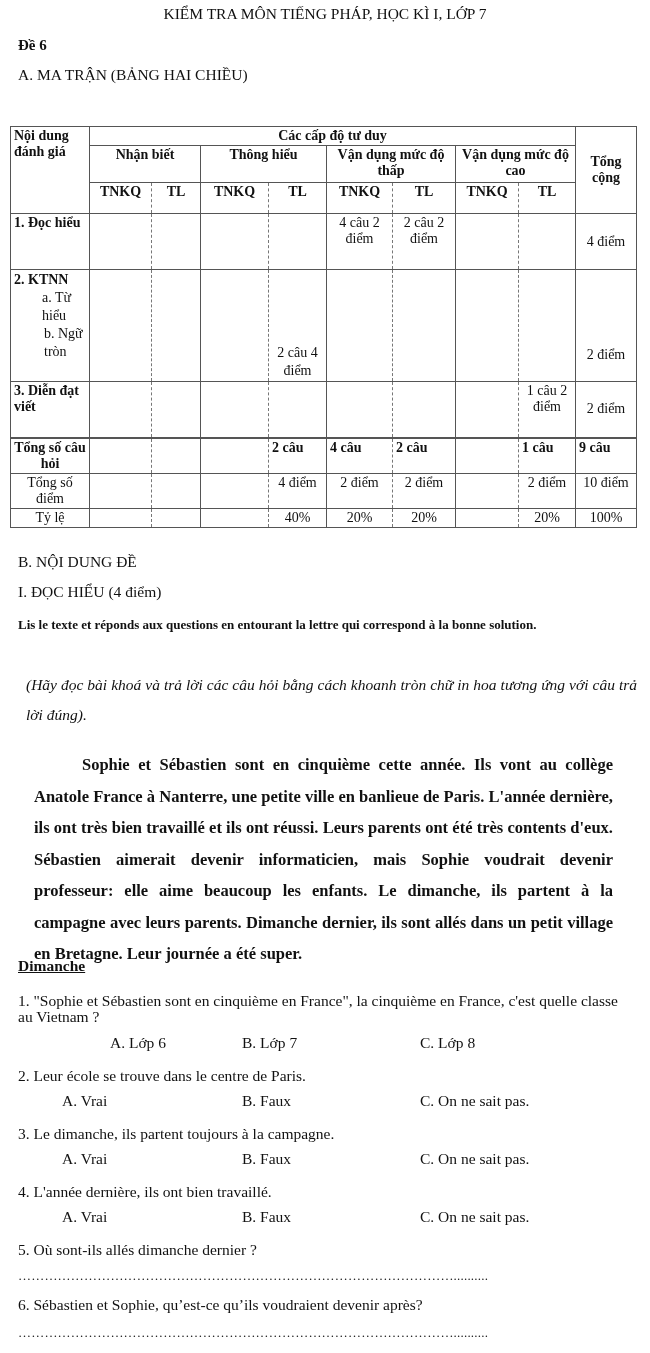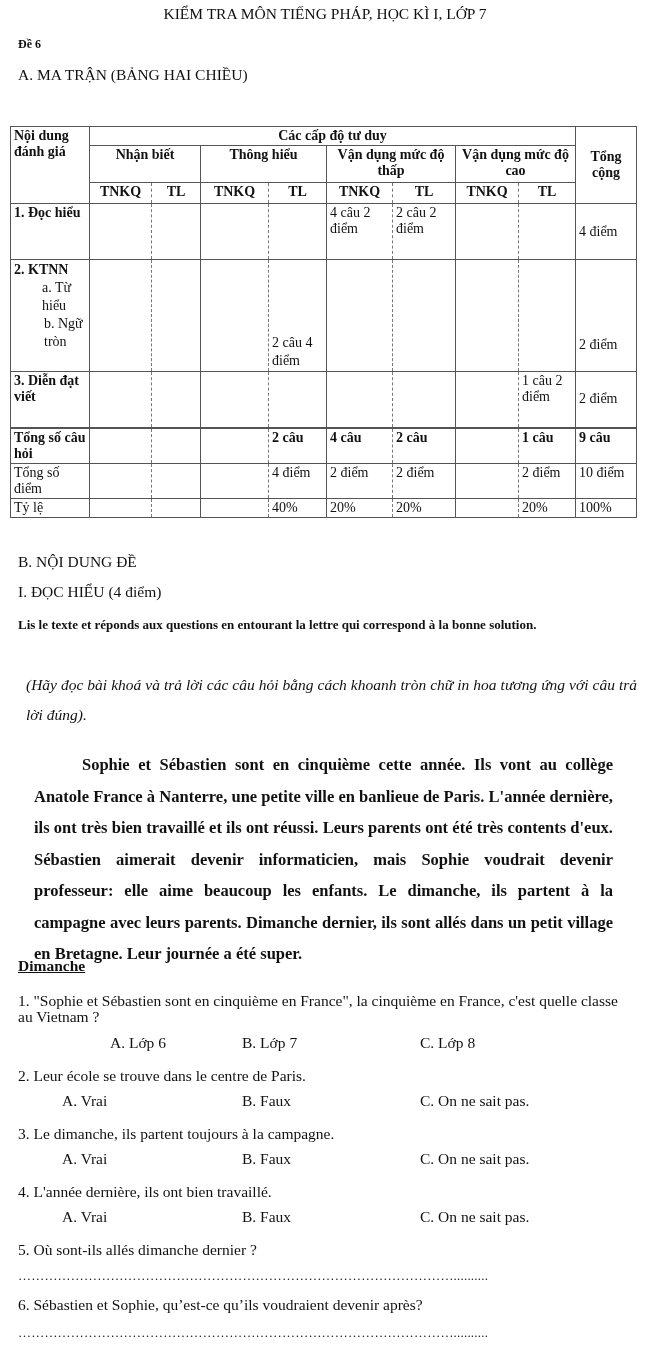--- a/index.html
+++ b/index.html
@@ -1,30 +1,30 @@
 <!DOCTYPE html>
 <html><head>
 <meta charset="utf-8">
 <style>
   html, body { margin: 0; padding: 0; background: #ffffff; }
   body { width: 650px; height: 1353px; position: relative; overflow: hidden;
          font-family: "Liberation Serif", "DejaVu Serif", serif; color: #111; font-size: 15px; }
   .abs { position: absolute; }
   .title { top: 5px; left: 0; width: 650px; text-align: center; font-size: 15.5px; }
-  .de { top: 37px; left: 18px; font-weight: bold; font-size: 12px; }
+  .de { top: 37px; left: 18px; font-weight: bold; font-size: 15px; }
   .sec-a { top: 66px; left: 18px; font-size: 15.5px; }
 
   table.matrix { position: absolute; top: 126px; left: 10px; width: 626px; border-collapse: collapse;
                  font-size: 14px; line-height: 16px; table-layout: fixed; }
   table.matrix td { border: 1px solid #555; padding: 1px 3px; vertical-align: top; }
   table.matrix td.dl { border-right: 1px dashed #777; }
   table.matrix td.dr { border-left: 1px dashed #777; }
   table.matrix .hd { font-weight: bold; text-align: center; }
   table.matrix .rowh { font-weight: bold; text-align: left; }
-  .right { text-align: left; }
+  .right { text-align: center; }
   .vmid { vertical-align: middle !important; }
   tr.sum-first td { border-top: 2px solid #555; font-weight: bold; }
   .indent1 { padding-left: 28px; display: block; }
   .indent2 { padding-left: 30px; display: block; }
 
   .sec-b { top: 553px; left: 18px; font-size: 15.5px; }
   .sec-i { top: 583px; left: 18px; font-size: 15.5px; }
   .instr { top: 610px; left: 18px; width: 611px; font-weight: bold; text-align: justify;
            font-size: 13px; line-height: 30px; text-align-last: left; }
   .instr-vi { top: 670px; left: 18px; width: 611px; font-style: italic; font-size: 15.5px; line-height: 30px; text-align: justify; margin-left: 8px; }
@@ -60,21 +60,21 @@
     <td rowspan="3" class="hd" style="text-align:left">Nội dung đánh giá</td>
     <td colspan="8" class="hd">Các cấp độ tư duy</td>
     <td rowspan="3" class="hd vmid">Tổng cộng</td>
   </tr>
   <tr style="height:37px">
     <td colspan="2" class="hd">Nhận biết</td>
     <td colspan="2" class="hd">Thông hiểu</td>
     <td colspan="2" class="hd">Vận dụng mức độ thấp</td>
     <td colspan="2" class="hd">Vận dụng mức độ cao</td>
   </tr>
-  <tr style="height:21px">
+  <tr style="height:31px">
     <td class="hd dl">TNKQ</td>
     <td class="hd dr">TL</td>
     <td class="hd dl">TNKQ</td>
     <td class="hd dr">TL</td>
     <td class="hd dl">TNKQ</td>
     <td class="hd dr">TL</td>
     <td class="hd dl">TNKQ</td>
     <td class="hd dr">TL</td>
   </tr>
 

